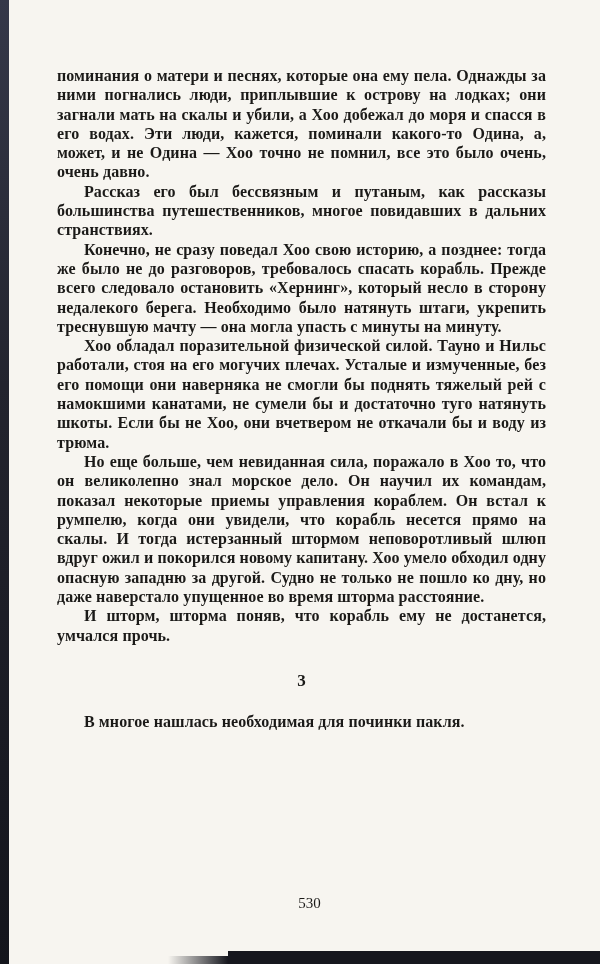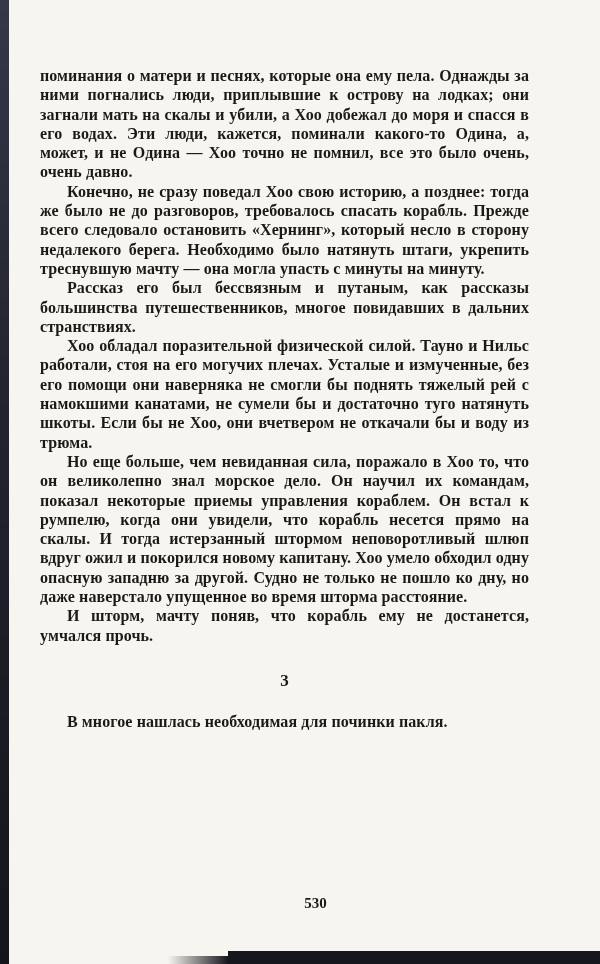--- a/index.html
+++ b/index.html
@@ -24,64 +24,64 @@
     width: 372px; height: 13px;
     background: #16171e;
   }
   .scan-edge-bottom-fade {
     position: absolute; right: 372px; bottom: 0;
     width: 60px; height: 8px;
     background: linear-gradient(to left, #16171e, rgba(22,23,30,0));
   }
   .text-block {
     position: absolute;
-    left: 40px; top: 66px;
+    left: 57px; top: 66px;
     width: 489px;
     color: #1b1a18;
     font-size: 16px;
     line-height: 19.3px;
     font-weight: 600;
     text-align: justify;
     letter-spacing: 0.1px;
   }
   .para { margin: 0; }
   .para.indent { text-indent: 27px; }
   .chapter-heading {
     text-align: center;
     font-weight: 700;
     font-size: 17px;
     margin: 26px 0 22px 0;
     text-indent: 0;
   }
   .page-number {
     position: absolute;
-    left: 71px; width: 489px;
+    left: 65px; width: 489px;
     top: 895px;
     text-align: center;
     font-size: 15px;
-    font-weight: 700;
+    font-weight: 400;
     color: #1b1a18;
   }
 </style>
 </head>
 <body>
 
 <div class="page">
   <div class="scan-edge-left"></div>
   <div class="scan-edge-bottom"></div>
   <div class="scan-edge-bottom-fade"></div>
 
   <div class="text-block">
     <div id="part1">
         <p class="para">поминания о матери и песнях, которые она ему пела. Однажды за ними погнались люди, приплывшие к острову на лодках; они загнали мать на скалы и убили, а Хоо добежал до моря и спасся в его водах. Эти люди, кажется, поминали какого-то Одина, а, может, и не Одина — Хоо точно не помнил, все это было очень, очень давно.</p>
+        <p class="para indent">Рассказ его был бессвязным и путаным, как рассказы большинства путешественников, многое повидавших в дальних странствиях.</p>
         <p class="para indent">Конечно, не сразу поведал Хоо свою историю, а позднее: тогда же было не до разговоров, требовалось спасать корабль. Прежде всего следовало остановить «Хернинг», который несло в сторону недалекого берега. Необходимо было натянуть штаги, укрепить треснувшую мачту — она могла упасть с минуты на минуту.</p>
-        <p class="para indent">Рассказ его был бессвязным и путаным, как рассказы большинства путешественников, многое повидавших в дальних странствиях.</p>
         <p class="para indent">Хоо обладал поразительной физической силой. Тауно и Нильс работали, стоя на его могучих плечах. Усталые и измученные, без его помощи они наверняка не смогли бы поднять тяжелый рей с намокшими канатами, не сумели бы и достаточно туго натянуть шкоты. Если бы не Хоо, они вчетвером не откачали бы и воду из трюма.</p>
         <p class="para indent">Но еще больше, чем невиданная сила, поражало в Хоо то, что он великолепно знал морское дело. Он научил их командам, показал некоторые приемы управления кораблем. Он встал к румпелю, когда они увидели, что корабль несется прямо на скалы. И тогда истерзанный штормом неповоротливый шлюп вдруг ожил и покорился новому капитану. Хоо умело обходил одну опасную западню за другой. Судно не только не пошло ко дну, но даже наверстало упущенное во время шторма расстояние.</p>
-        <p class="para indent">И шторм, мачту поняв, что корабль ему не достанется, умчался прочь.</p>
+        <p class="para indent">И шторм, шторма поняв, что корабль ему не достанется, умчался прочь.</p>
       </div>
     <div class="chapter-heading">3</div>
     <div id="part2">
         <p class="para indent">В многое нашлась необходимая для починки пакля.</p>
       </div>
   </div>
 
   <div class="page-number">530</div>
 </div>
 

